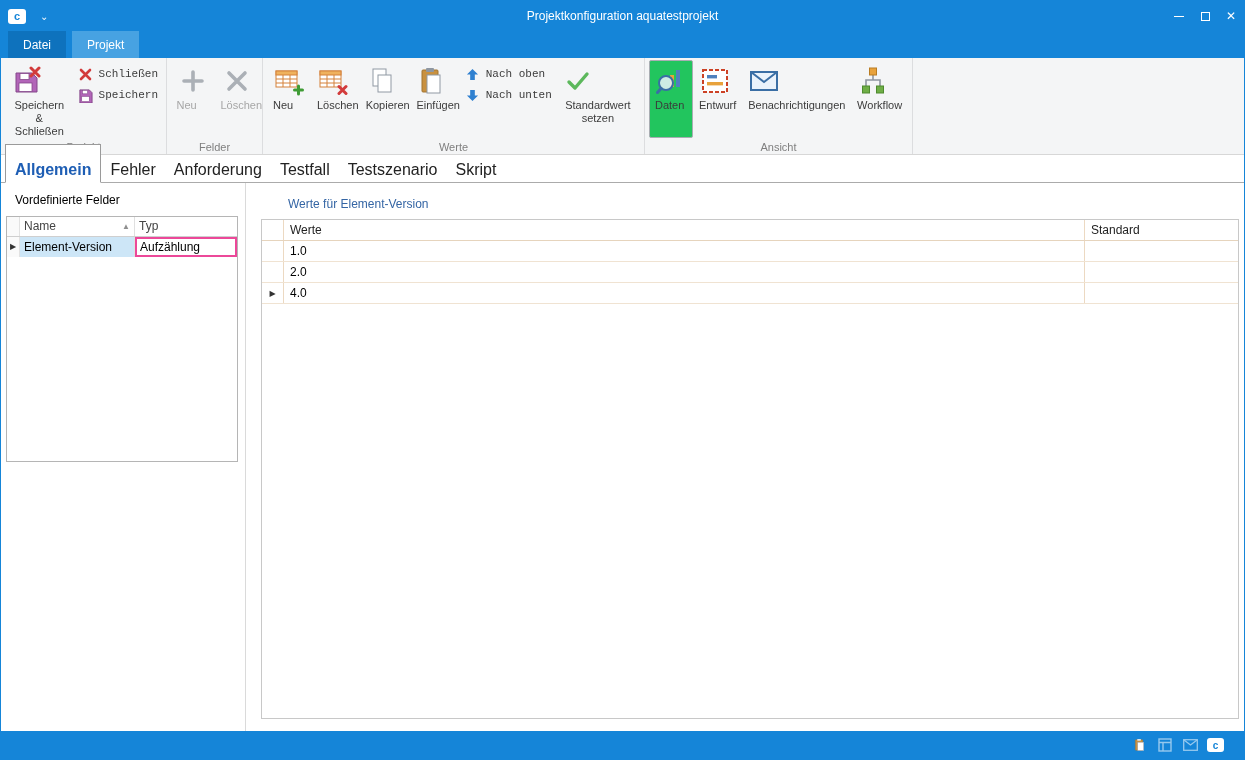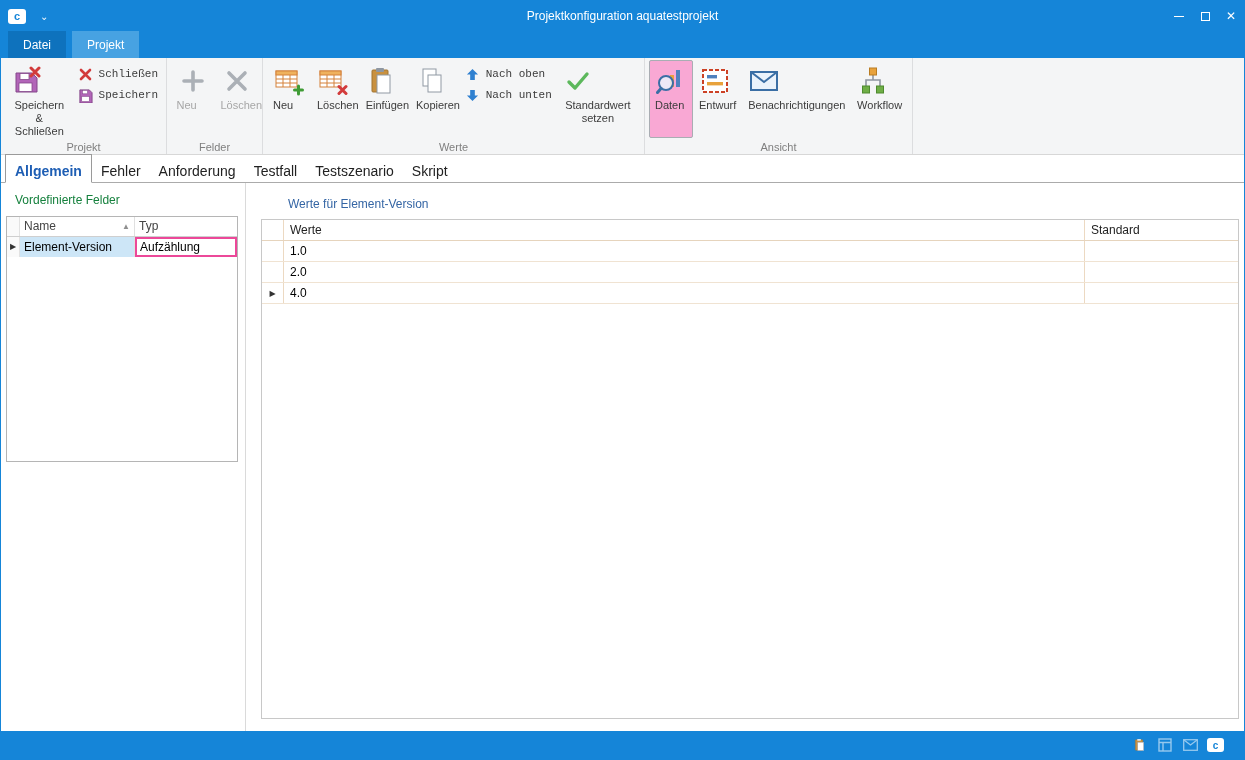--- a/index.html
+++ b/index.html
@@ -22,38 +22,38 @@
   .rtab.datei { background:#0e72bd; margin-right:6px; }
   .rtab.active { background:#47a2e2; }
 
   
   .ribbon { position:absolute; top:57px; left:0; right:0; height:97px; background:#f4f5f6; border-bottom:1px solid #d7d7d7; display:flex; }
   .rgroup { position:relative; border-right:1px solid #dcdddf; padding:2px 4px 16px 4px; display:flex; align-items:flex-start; }
   .rg-label { position:absolute; bottom:1px; left:0; right:0; text-align:center; font-size:11px; color:#7f7f7f; }
   .bigbtn { display:flex; flex-direction:column; align-items:flex-start; padding:4px 5px 2px 5px; min-width:44px; height:78px; border:1px solid transparent; border-radius:2px; cursor:default; }
   .bigbtn .icon32 { width:32px; height:32px; display:flex; align-items:center; justify-content:center; flex:none; }
   .biglabel { font-size:11px; line-height:13px; text-align:center; color:#3b3b3b; margin-top:2px; }
-  .bigbtn.selected { background:#f9a8d4; border-color:#a9adb3; }
+  .bigbtn.selected { background:#22c55e; border-color:#a9adb3; }
   .bigbtn.disabled .biglabel { color:#a6a6a6; }
   .smallcol { display:flex; flex-direction:column; gap:5px; padding:6px 4px; }
   .smallbtn { display:flex; align-items:center; gap:5px; font-size:11px; color:#3b3b3b; cursor:default; white-space:nowrap;font-family:Liberation Mono, monospace; }
   .icon16 { width:16px; height:16px; display:inline-flex; align-items:center; justify-content:center; flex:none; }
   .wrap66 { max-width:70px; }
   .wrap80 { max-width:82px; }
 
   
   .pagetabs { position:absolute; top:159px; left:0; right:0; height:23px; background:#fff; border-bottom:1px solid #ababab; display:flex; align-items:flex-end; padding-left:4px; }
-  .ptab { font-size:14px; color:#222; padding:8px 9px 3px 9px; cursor:default; }
+  .ptab { font-size:16px; color:#222; padding:16px 9px 3px 9px; cursor:default; }
   .ptab.active { color:#1e5eb4; font-weight:bold; border:1px solid #9a9a9a; border-bottom:1px solid #fff; background:#fff; margin-bottom:-1px; }
 
   
   .content { position:absolute; top:182px; left:0; right:0; bottom:28px; background:#fff; }
   .splitter { position:absolute; left:244px; top:0; bottom:0; width:1px; background:#dadada; }
 
-  .left-title { position:absolute; left:14px; top:10px; font-size:12px; color:#15803d; }
+  .left-title { position:absolute; left:14px; top:10px; font-size:12px; color:#000000; }
   .lgrid { position:absolute; left:5px; top:33px; width:232px; height:246px; border:1px solid #b5b5b5; background:#fff; font-size:12px; }
   .lrow { display:flex; height:20px; line-height:19px; }
   .lrow.lhead { border-bottom:1px solid #cfcfcf; color:#444; }
   .lind { width:13px; flex:none; border-right:1px solid #e2e2e2; background:#fafafa; text-align:center; font-size:8px; color:#333; line-height:20px; }
   .lcell { padding:0 4px; overflow:hidden; white-space:nowrap; }
   .lcell.lname { width:115px; flex:none; border-right:1px solid #e0e0e0; display:flex; align-items:center; justify-content:space-between; }
   .lcell.ltyp { flex:1; }
   .sort-glyph { font-size:8px; color:#8f8f8f; margin-left:4px; }
   .lcell.sel { background:#cde6f7; }
   .lcell.focuscell { border:2px solid #ec4899; padding:0 3px; line-height:17px; }
@@ -178,35 +178,35 @@
             <rect x="2" y="5" width="21" height="4" fill="#efb25e" stroke="#d4813b"></rect>
             <path d="M2 13h21M2 17h21M9 9v12M16 9v12" stroke="#d4813b" stroke-width="1"></path>
             <path d="M21 20.5l7 7M28 20.5l-7 7" stroke="#d23b3b" stroke-width="3" stroke-linecap="round"></path>
           </svg>
         </span>
         <span class="biglabel">Löschen</span>
       </div>
       <div class="bigbtn">
         <span class="icon32">
           <svg width="30" height="30" viewBox="0 0 30 30">
+            <rect x="6" y="3" width="13" height="17" fill="#fff" stroke="#9099a3"></rect>
+            <rect x="11" y="9" width="13" height="17" fill="#fff" stroke="#9099a3"></rect>
+          </svg>
+        </span>
+        <span class="biglabel">Kopieren</span>
+      </div>
+      <div class="bigbtn">
+        <span class="icon32">
+          <svg width="30" height="30" viewBox="0 0 30 30">
             <rect x="5" y="4" width="16" height="22" rx="1" fill="#c9913f" stroke="#a17432"></rect>
             <rect x="9" y="2" width="8" height="4" rx="1" fill="#8f97a1"></rect>
             <rect x="10" y="9" width="13" height="18" fill="#fff" stroke="#9099a3"></rect>
           </svg>
         </span>
         <span class="biglabel">Einfügen</span>
-      </div>
-      <div class="bigbtn">
-        <span class="icon32">
-          <svg width="30" height="30" viewBox="0 0 30 30">
-            <rect x="6" y="3" width="13" height="17" fill="#fff" stroke="#9099a3"></rect>
-            <rect x="11" y="9" width="13" height="17" fill="#fff" stroke="#9099a3"></rect>
-          </svg>
-        </span>
-        <span class="biglabel">Kopieren</span>
       </div>
       <div class="smallcol">
         <div class="smallbtn">
           <span class="icon16">
             <svg width="13" height="13" viewBox="0 0 14 14">
                 <path d="M7 1l6 6H9.5v6h-5V7H1z" fill="#2f80d0"></path>
               </svg>
           </span>
           <span>Nach oben</span>
         </div>

